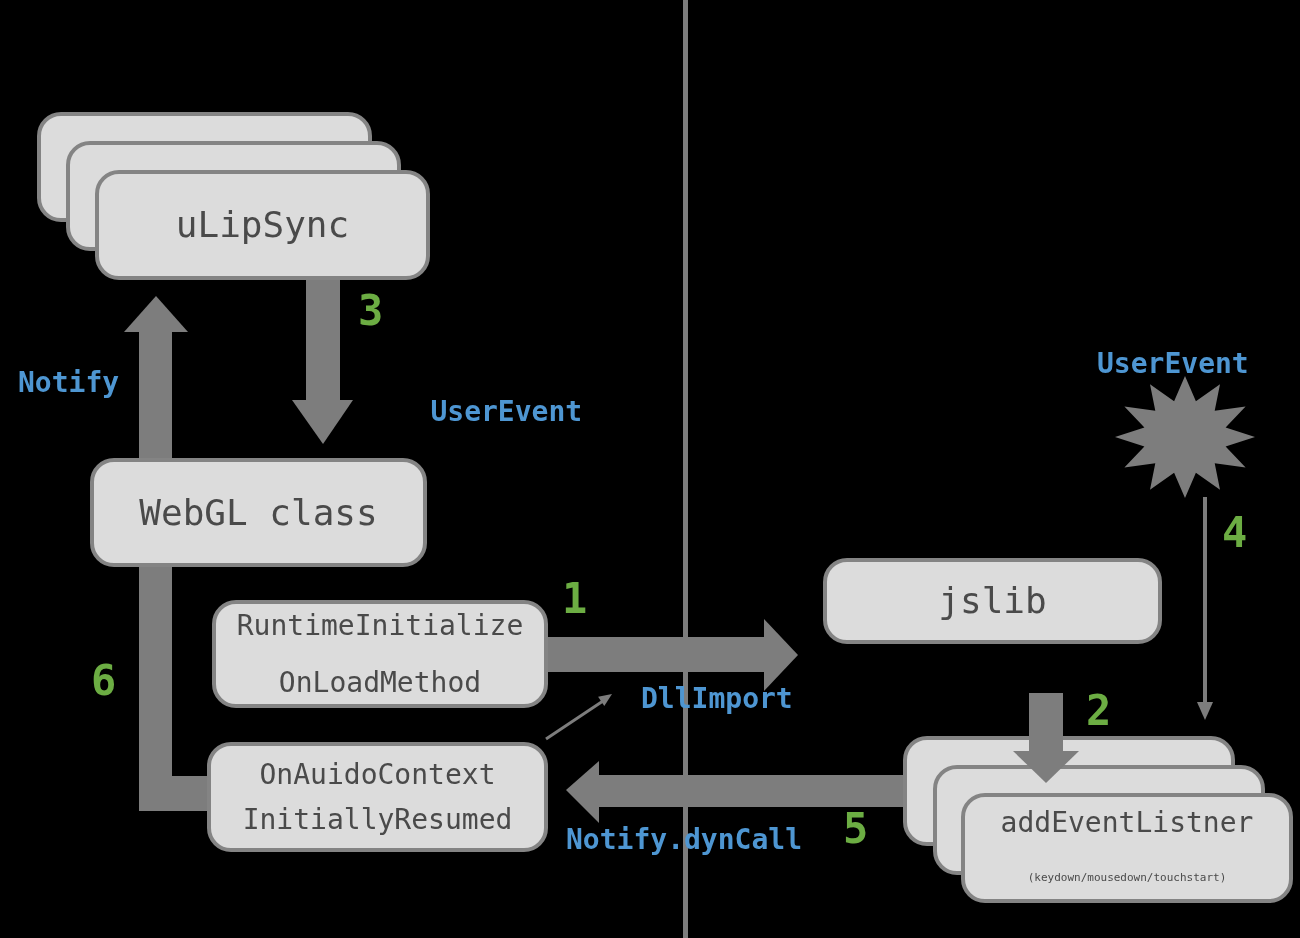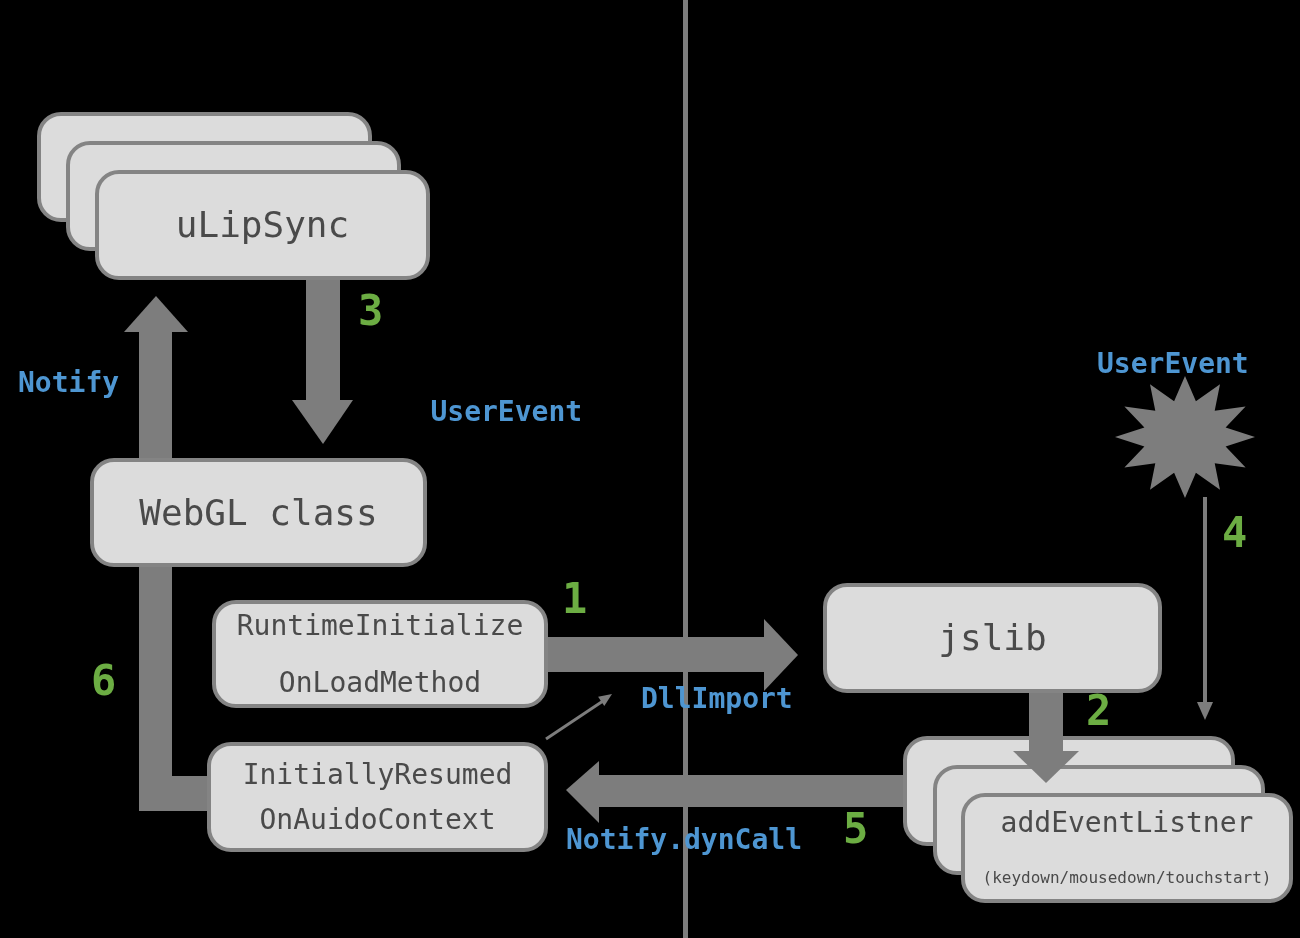--- a/index.html
+++ b/index.html
@@ -24,40 +24,40 @@
     display: flex;
     flex-direction: column;
     align-items: center;
     justify-content: center;
     color: #4a4a4a;
     z-index: 2;
   }
   .lbl-big  { font-size: 36px; line-height: 1; }
   .lbl-med  { font-size: 28px; line-height: 45px; text-align: center; }
   .lbl-main { font-size: 28px; line-height: 36px; }
-  .lbl-sub  { font-size: 16px; line-height: 26px; margin-top: 24px; }
+  .lbl-sub  { font-size: 11px; line-height: 26px; margin-top: 24px; }
 
   .ann {
     position: absolute;
     z-index: 4;
     font-weight: bold;
     white-space: pre;
     line-height: 40px;
   }
   .blue  { color: #4e96d2; font-size: 28px; }
   .green { color: #6cad43; font-size: 42px; line-height: 1; }
 
   
   #uls-back  { left: 37px;  top: 112px; width: 335px; height: 110px; }
   #uls-mid   { left: 66px;  top: 141px; width: 335px; height: 110px; }
   #uls-front { left: 95px;  top: 170px; width: 335px; height: 110px; }
   #webgl     { left: 90px;  top: 458px; width: 337px; height: 109px; }
   #runtime   { left: 212px; top: 600px; width: 336px; height: 108px; gap: 12px; }
   #onaudio   { left: 207px; top: 742px; width: 341px; height: 110px; }
-  #jslib     { left: 823px; top: 583px; width: 339px; height: 110px; }
+  #jslib     { left: 823px; top: 558px; width: 339px; height: 86px; }
   #ael-back  { left: 903px; top: 736px; width: 332px; height: 110px; }
   #ael-mid   { left: 933px; top: 765px; width: 332px; height: 110px; }
   #ael-front { left: 961px; top: 793px; width: 332px; height: 110px; }
 
   
   #ann-notify   { left: 18px;   top: 363px; }
   #ann-step3    { left: 358px;  top: 290px; }
   #ann-register { left: 363px;  top: 352px; }
   #ann-step1    { left: 562px;  top: 578px; }
   #ann-dll      { left: 641px;  top: 679px; }
@@ -121,22 +121,22 @@
   <div class="box" id="webgl">
     <span class="lbl-big">WebGL class</span>
   </div>
 
   <div class="box" id="runtime">
     <span class="lbl-med">RuntimeInitialize</span>
     <span class="lbl-med">OnLoadMethod</span>
   </div>
 
   <div class="box" id="onaudio">
+    <span class="lbl-med">OnAuidoContext</span>
     <span class="lbl-med">InitiallyResumed</span>
-    <span class="lbl-med">OnAuidoContext</span>
   </div>
 
   <div class="box" id="jslib">
     <span class="lbl-big">jslib</span>
   </div>
 
   <div class="box" id="ael-back"></div>
   <div class="box" id="ael-mid"></div>
   <div class="box" id="ael-front">
     <span class="lbl-main">addEventListner</span>

